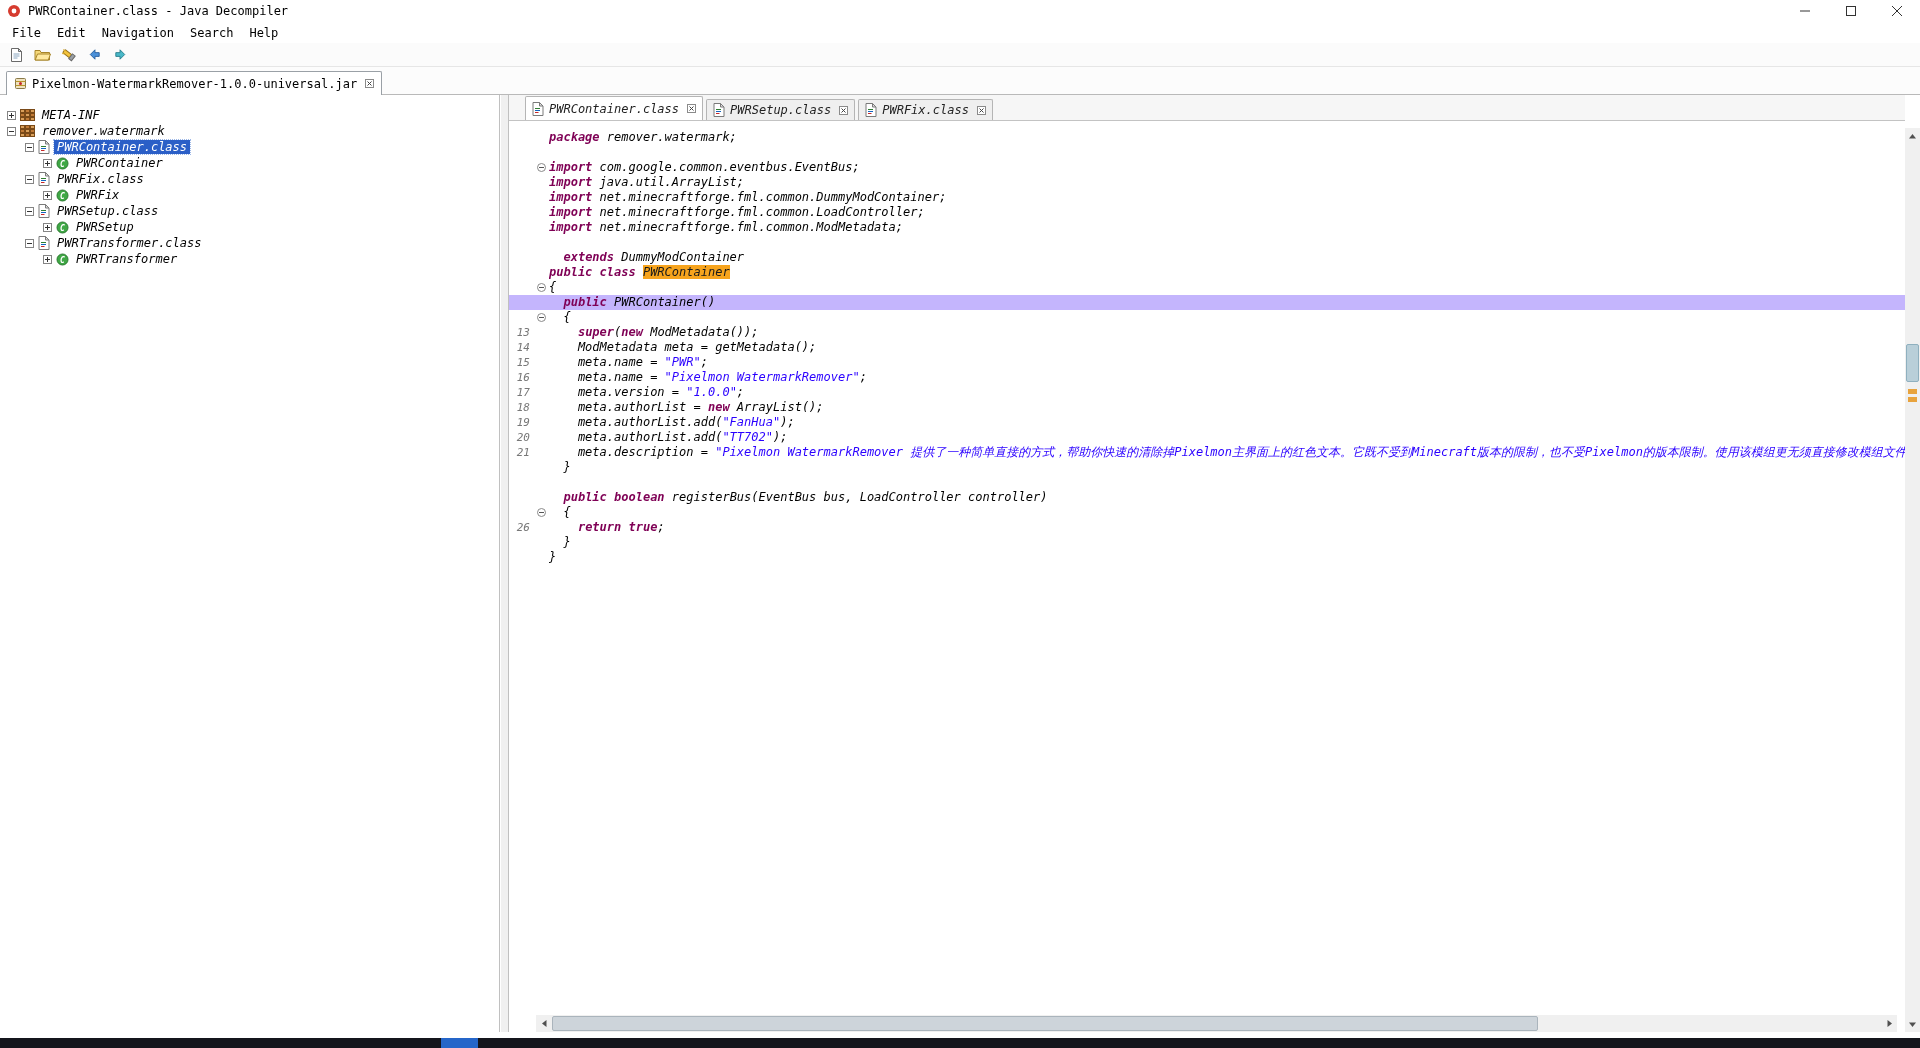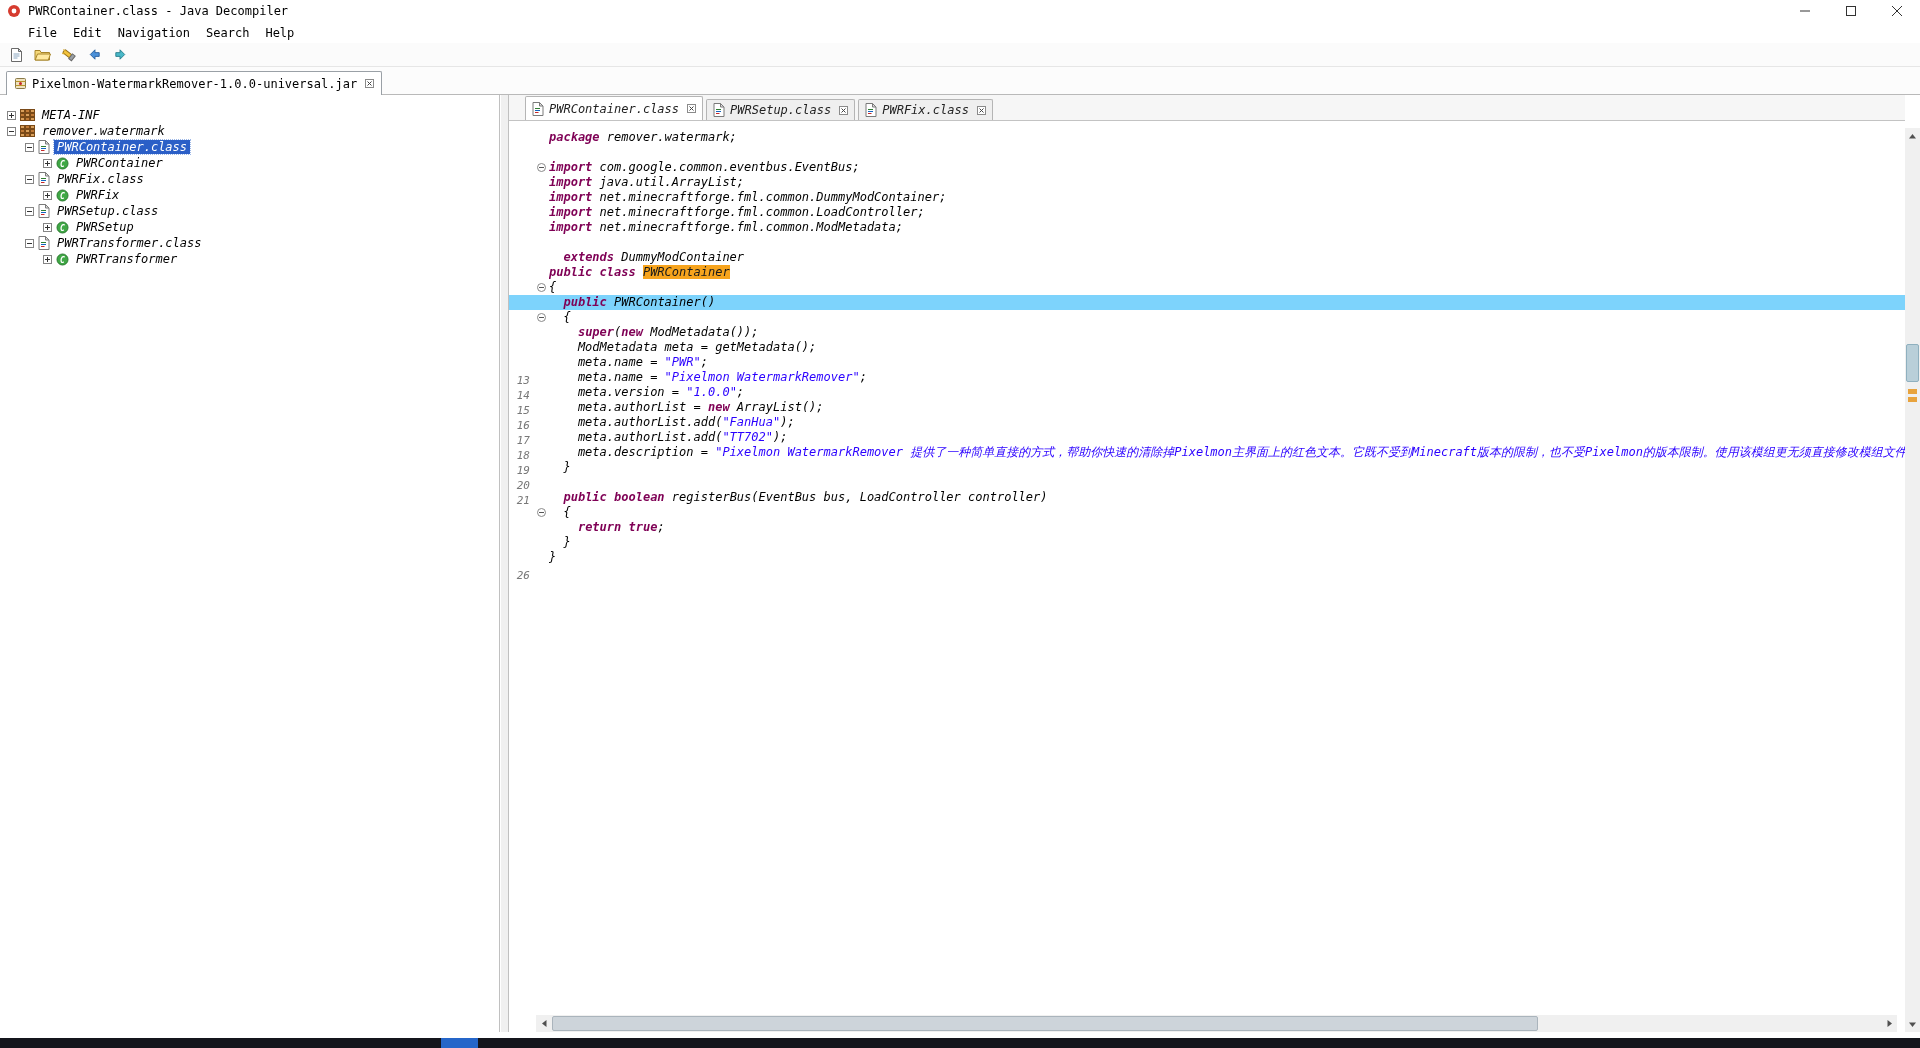--- a/index.html
+++ b/index.html
@@ -10,21 +10,21 @@
   
   .titlebar { position: absolute; top: 0; left: 0; right: 0; height: 22px;
               background: #ffffff; display: flex; align-items: center; }
   .app-icon { margin: 0 7px 0 7px; display: flex; }
   .title-text { font-size: 12px; color: #000; }
   .win-controls { margin-left: auto; display: flex; height: 100%; }
   .win-btn { width: 46px; height: 100%; display: flex; align-items: center; justify-content: center; }
 
   
   .menubar { position: absolute; top: 22px; left: 0; right: 0; height: 21px; background: #fff;
-             display: flex; align-items: center; font-size: 12px; padding-left: 20px; }
+             display: flex; align-items: center; font-size: 12px; padding-left: 4px; }
   .menu-item { padding: 2px 8px; color: #000; }
 
   
   .toolbar { position: absolute; top: 43px; left: 0; right: 0; height: 24px; background: #fbfbfb;
              border-bottom: 1px solid #e6e6e6; display: flex; align-items: center; gap: 5px; padding-left: 6px; }
   .tool-btn { width: 21px; height: 20px; display: flex; align-items: center; justify-content: center; }
 
   
   .jarstrip { position: absolute; top: 67px; left: 0; right: 0; height: 28px; background: #fcfcfc;
               border-bottom: 1px solid #b9b9b9; }
@@ -51,22 +51,22 @@
               border-left: 1px solid #c0c0c0; }
   .codetabs { position: absolute; top: 0; left: 0; right: 0; height: 26px; background: #f6f6f6;
               border-bottom: 1px solid #c3c3c3; display: flex; align-items: flex-end; padding-left: 16px; gap: 3px; }
   .codetab { height: 21px; display: flex; align-items: center; gap: 5px; padding: 0 6px; font-size: 12px;
              border: 1px solid #b5b5b5; border-bottom: none; background: #efefef; border-radius: 2px 2px 0 0; color: #222; }
   .codetab.active { background: #fff; height: 24px; }
 
   .codearea { position: absolute; top: 27px; left: 0; right: 0; bottom: 17px; overflow: hidden;
               background: #fff; padding-top: 8px; }
   .line { display: flex; height: 15px; line-height: 15px; font-size: 12px; }
-  .line.cur { background: #7dd3fc; align-items: flex-end; }
-  .ln { width: 24px; flex: none; text-align: right; color: #787878; font-size: 11px; padding-right: 3px; margin-top: 48px; }
+  .line.cur { background: #c4b5fd; align-items: flex-end; }
+  .ln { width: 24px; flex: none; text-align: right; color: #787878; font-size: 11px; padding-right: 3px; }
   .foldcol { width: 16px; flex: none; display: flex; align-items: center; justify-content: center; }
   .fold-dot { width: 9px; height: 9px; border: 1px solid #8a8a8a; border-radius: 50%;
               background: #fff; position: relative; }
   .fold-dot::after { content: ""; position: absolute; left: 1px; right: 1px; top: 3px; height: 1px; background: #555; }
   .codetext { flex: 1; white-space: pre; overflow: hidden; }
   .tok-p { color: #000; }
   .tok-k { color: #7f0055; font-weight: bold; }
   .tok-s { color: #2a00ff; }
   .tok-m { background: #f7a41d; color: #1a1a1a; }
 

